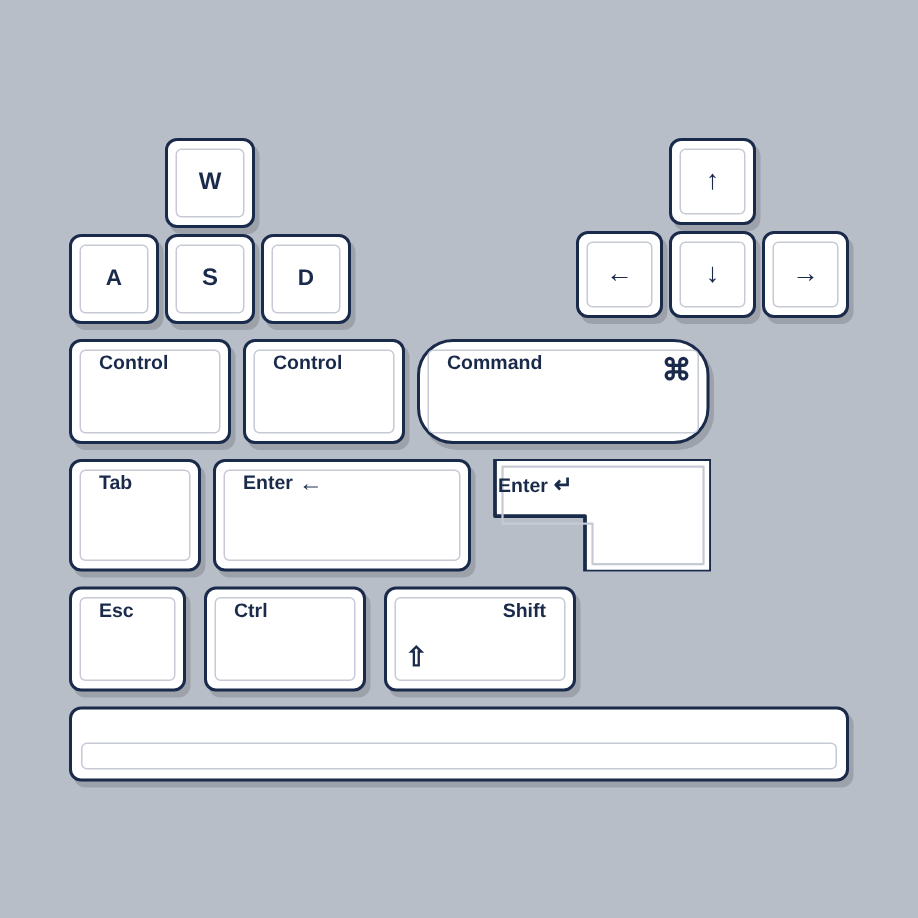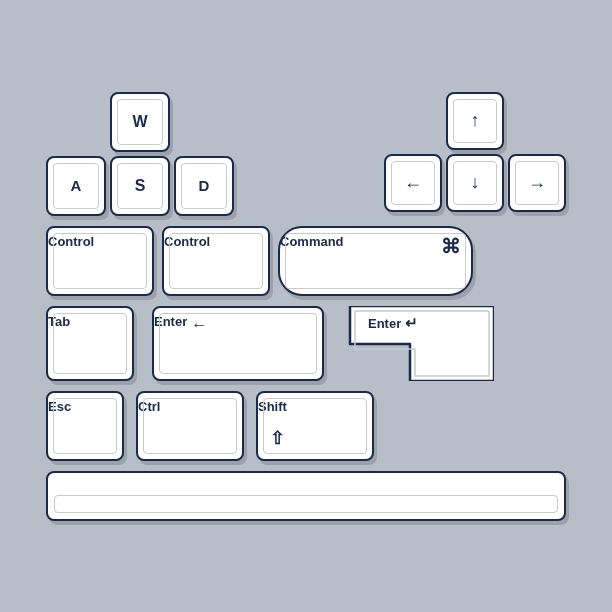--- a/index.html
+++ b/index.html
@@ -16,21 +16,21 @@
 
     
     .key {
       background: white;
       border: 2.5px solid #1a2a4a;
       border-radius: 8px;
       position: relative;
       display: flex;
       align-items: flex-start;
       justify-content: flex-start;
-      padding: 6px 0;
+      padding: 6px 18px;
       font-size: 13px;
       font-weight: 600;
       color: #1a2a4a;
       box-shadow: 3px 4px 0 0 rgba(0,0,0,0.15);
       cursor: default;
     }
 
     .key::after {
       content: '';
       position: absolute;
@@ -106,21 +106,21 @@
     }
 
     .row-modifier {
       display: flex;
       gap: 8px;
       margin-bottom: 10px;
     }
 
     .row-tabenter {
       display: flex;
-      gap: 18px;
+      gap: 8px;
       margin-bottom: 10px;
     }
 
     .row-bottom {
       display: flex;
       gap: 12px;
       margin-bottom: 10px;
     }
 
     .row-space {
@@ -212,34 +212,34 @@
           M13,5
           L147,5
           L147,70
           L73,70
           L73,43
           L13,43
           Z
         " fill="none" stroke="#c5cad4" stroke-width="1.5" stroke-linejoin="round"></path>
 
       </svg>
-      <div style="position:absolute;top:8px;left:26px;font-size:13px;font-weight:700;color:#1a2a4a;">
+      <div style="position:absolute;top:8px;left:10px;font-size:13px;font-weight:700;color:#1a2a4a;">
         <span>Enter</span><span style="margin-left:4px;font-size:15px;">↵</span>
       </div>
     </div>
   </div>
 
   <div class="row-bottom">
     <div class="key" style="width:78px;height:70px;">
       <span>Esc</span>
     </div>
     <div class="key" style="width:108px;height:70px;">
       <span>Ctrl</span>
     </div>
-    <div class="key" style="width:118px;height:70px;position:relative;">
+    <div class="key" style="width:128px;height:70px;position:relative;justify-content:flex-end;">
       <span>Shift</span>
       <span style="position:absolute;bottom:10px;left:12px;font-size:18px;">⇧</span>
     </div>
   </div>
 
   <div class="row-space">
     <div class="key-spacebar-wrap" style="width:100%;height:50px;">
     </div>
   </div>
 </div>

